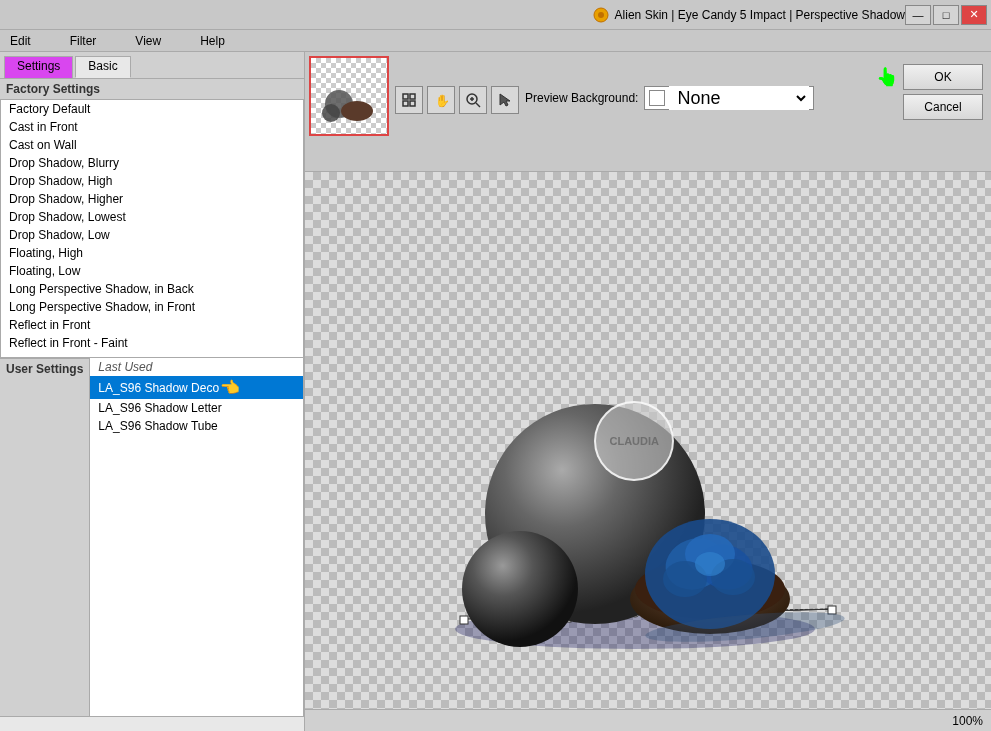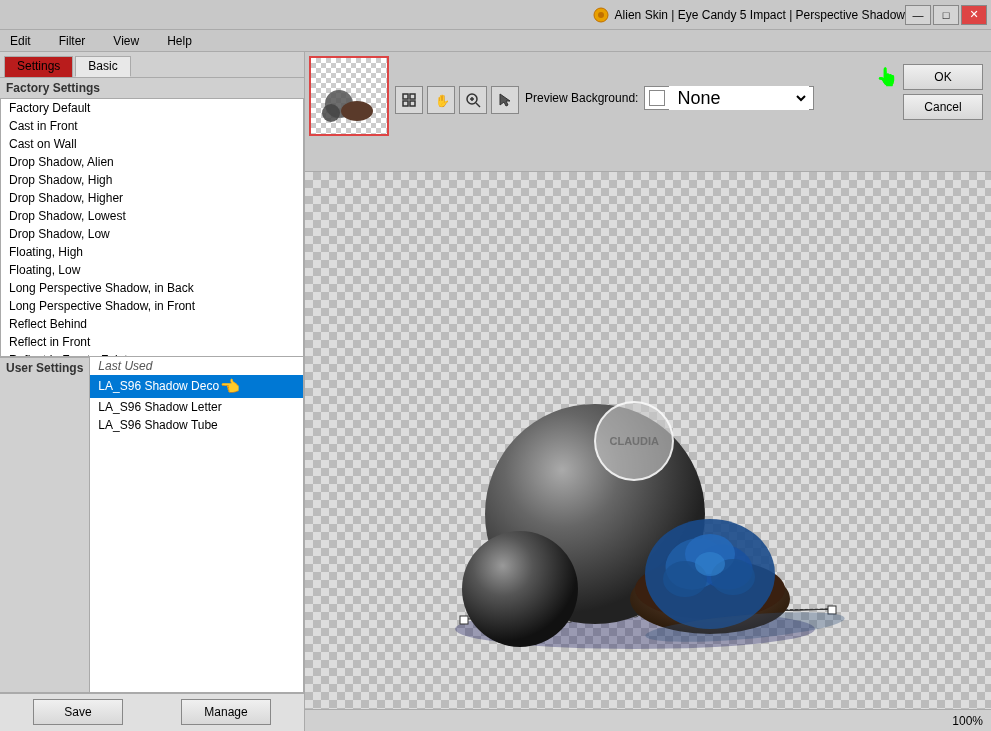--- a/index.html
+++ b/index.html
@@ -56,21 +56,21 @@
       color: white;
     }
 
     
     .menu-bar {
       background: #c8c8c8;
       height: 22px;
       display: flex;
       align-items: center;
       padding: 0 4px;
-      gap: 16px;
+      gap: 27px;
       border-bottom: 1px solid #aaa;
     }
     .menu-item {
       font-size: 12px;
       cursor: pointer;
       padding: 2px 6px;
       color: #000;
     }
 
     
@@ -94,21 +94,21 @@
       background: #d0d0d0;
       padding: 4px 4px 0 4px;
       gap: 2px;
       height: 26px;
     }
     .tab {
       padding: 2px 12px;
       border: 1px solid #aaa;
       border-bottom: none;
       cursor: pointer;
-      background: #b91c1c;
+      background: #d946ef;
       font-size: 12px;
       color: #000;
     }
     .tab.active {
       background: #e8e8e8;
       border-bottom: 1px solid #e8e8e8;
       z-index: 1;
     }
 
     .section-header {
@@ -379,52 +379,47 @@
       <div class="tab">Settings</div>
       <div class="tab active">Basic</div>
     </div>
 
     <div class="factory-section">
       <div class="section-header">Factory Settings</div>
       <div class="list-container">
         <div class="list-item">Factory Default</div>
         <div class="list-item">Cast in Front</div>
         <div class="list-item">Cast on Wall</div>
-        <div class="list-item">Drop Shadow, Alien</div>
+        <div class="list-item">Drop Shadow, Blurry</div>
         <div class="list-item">Drop Shadow, High</div>
         <div class="list-item">Drop Shadow, Higher</div>
         <div class="list-item">Drop Shadow, Lowest</div>
         <div class="list-item">Drop Shadow, Low</div>
         <div class="list-item">Floating, High</div>
         <div class="list-item">Floating, Low</div>
         <div class="list-item">Long Perspective Shadow, in Back</div>
         <div class="list-item">Long Perspective Shadow, in Front</div>
-        <div class="list-item">Reflect Behind</div>
         <div class="list-item">Reflect in Front</div>
         <div class="list-item">Reflect in Front - Faint</div>
       </div>
     </div>
 
     <div class="user-section">
       <div class="section-header">User Settings</div>
       <div class="list-container">
         <div class="last-used-label">Last Used</div>
         <div class="user-list-item-selected">
           <span>LA_S96 Shadow Deco</span>
           <span class="hand-pointer">👈</span>
         </div>
         <div class="list-item">LA_S96 Shadow Letter</div>
         <div class="list-item">LA_S96 Shadow Tube</div>
       </div>
     </div>
 
-    <div class="bottom-buttons">
-      <button class="bottom-btn">Save</button>
-      <button class="bottom-btn">Manage</button>
-    </div>
 
   </div>
 
   <div class="right-panel">
 
     <div class="top-bar">
 
       <div class="thumbnail-box">
         <div class="thumbnail-image">
 

